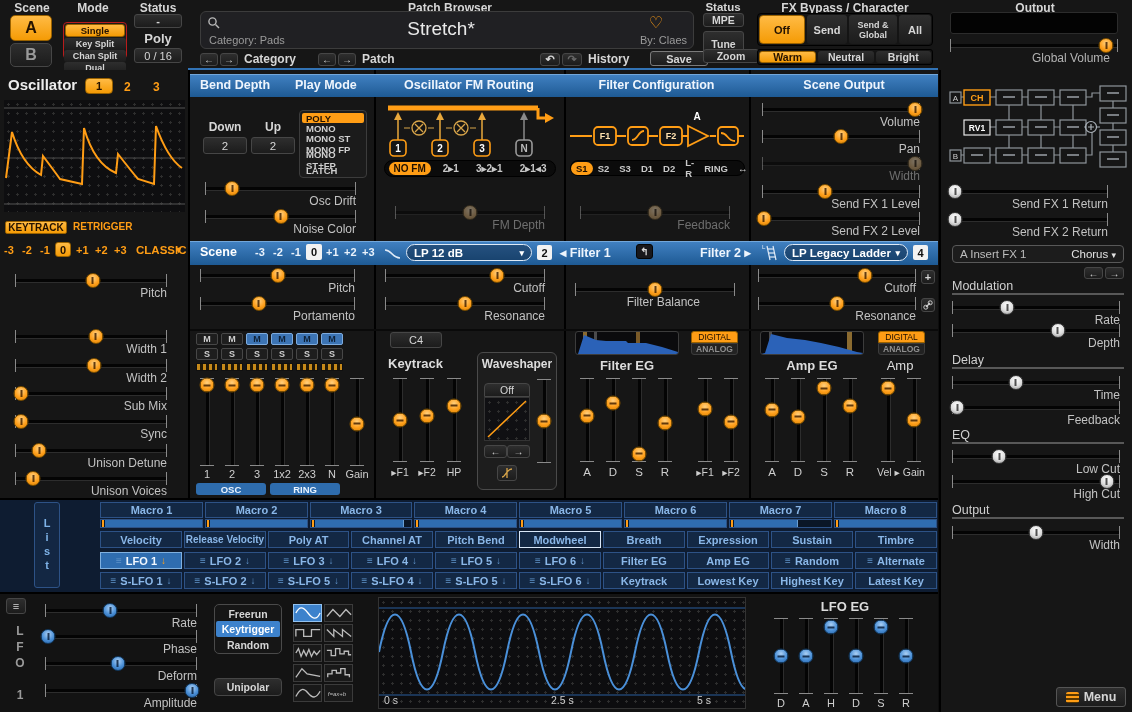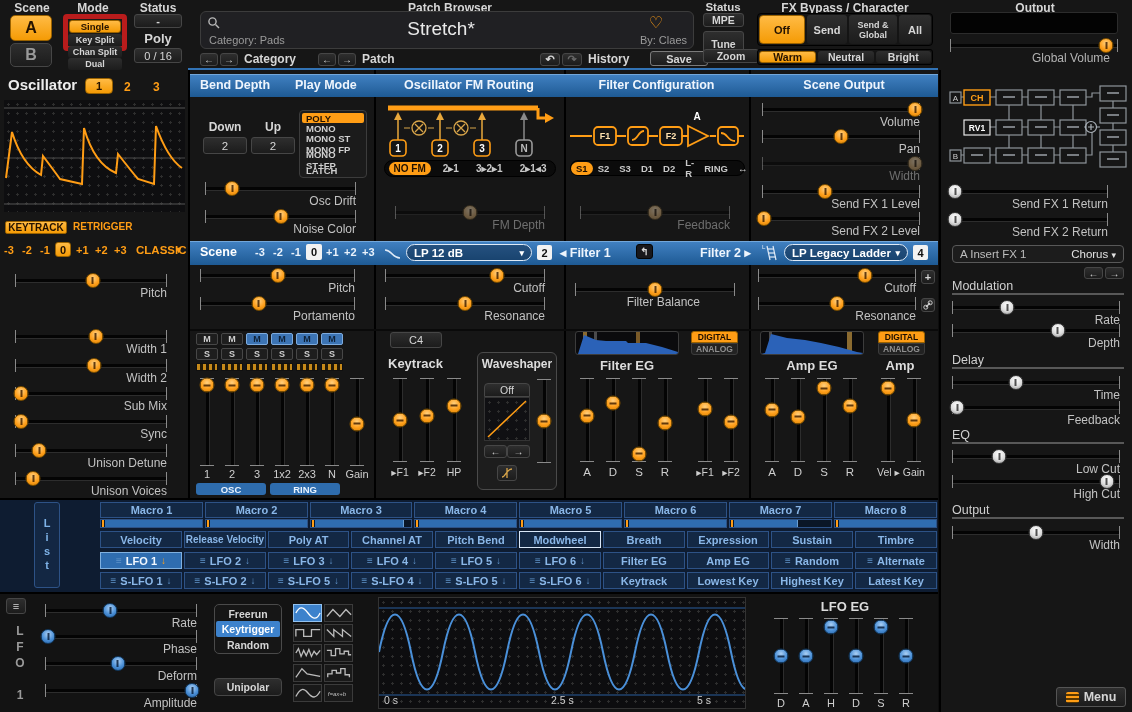--- a/index.html
+++ b/index.html
@@ -51,40 +51,40 @@
 .mc.sel .dn{color:#ffa018}
 .mc.armed{border-color:#d9e7f8}
 .mbar{background:#0a1626;border:1px solid #2d5286;overflow:hidden}
 .mbar i{position:absolute;left:1px;top:0;bottom:0;width:2px;background:#ff9d15}
 .mbar u{position:absolute;left:4px;top:0;bottom:0;background:#2f6db0;border-right:1px solid #6a9fd2}
 .vtx{writing-mode:vertical-rl;text-orientation:upright;letter-spacing:2px;font-weight:bold}
 .wc{background:#191919;border:1px solid #3b3b3b;display:flex;align-items:center;justify-content:center}
 .wc.won{background:#3d82cc;border-color:#93c2ef}
 .wc svg{stroke:#bdbdbd;fill:none;stroke-width:1.5}
 .wc.won svg{stroke:#fff}
-.dig{background:#ff9d15;color:#1c0e00;font-weight:bold;font-size:8.5px;display:flex;align-items:center;justify-content:center;border-radius:3px 3px 0 0;border:1px solid #9a6200}
+.dig{background:#ff9d15;color:#1c0e00;font-weight:normal;font-size:8.5px;display:flex;align-items:center;justify-content:center;border-radius:3px 3px 0 0;border:1px solid #9a6200}
 .ana{background:#222;color:#8f8f8f;font-weight:bold;font-size:8.5px;display:flex;align-items:center;justify-content:center;border-radius:0 0 3px 3px;border:1px solid #3c3c3c}
 .sect{color:#cfcfcf;font-size:12.5px}
 .sline{height:2px;background:#585858}
 .tlab{color:#d6d6d6;font-weight:bold;font-size:12px;text-align:center}
 </style>
 </head>
 <body>
 
 <div id="app">
 
 <div class="a" style="left:0;top:0;width:1132px;height:70px;background:#161616"></div>
 <div class="a" style="left:188px;top:68px;width:750px;height:3px;background:#3273b5"></div>
 
 <div class="a tlab" style="left:6px;top:1px;width:52px">Scene</div>
 <div class="a btn on" style="left:10px;top:15px;width:42px;height:26px;font-size:16px;border-radius:5px">A</div>
 <div class="a btn" style="left:10px;top:43px;width:42px;height:24px;font-size:16px;border-radius:5px;color:#9a9a9a">B</div>
 
 <div class="a tlab" style="left:60px;top:1px;width:66px">Mode</div>
-<div class="a" style="left:63px;top:14px;width:64px;height:37px;background:#1a1a1a;border:5px solid #b91c1c;border-radius:4px">
+<div class="a" style="left:63px;top:22px;width:64px;height:37px;background:#1a1a1a;border:1px solid #b91c1c;border-radius:4px">
  <div class="btn on" style="height:13px;font-size:9.5px;border-radius:3px;margin:1px">Single</div>
  <div class="btn" style="height:12px;font-size:9px;border:none">Key Split</div>
  <div class="btn" style="height:12px;font-size:9px;border:none">Chan Split</div>
  <div class="btn" style="height:12px;font-size:9px;border:none">Dual</div>
 </div>
 
 <div class="a tlab" style="left:130px;top:1px;width:56px">Status</div>
 <div class="a btn" style="left:134px;top:14px;width:48px;height:14px;font-size:11px">-</div>
 <div class="a tlab" style="left:130px;top:31px;width:56px;font-size:13px">Poly</div>
 <div class="a btn" style="left:134px;top:48px;width:48px;height:15px;font-size:11px;font-weight:normal">0 / 16</div>
@@ -516,21 +516,21 @@
 <div class="a env" style="left:760px;top:331px;width:104px;height:24px">
  <svg width="102" height="22" viewBox="0 0 102 22">
   <rect x="8" y="0" width="3" height="22" fill="#777" opacity=".6"></rect>
         <rect x="86" y="0" width="5" height="22" fill="#8a6a30"></rect>
   <path d="M0,22 L4,21 10,2 26,6 44,8 60,11 78,15 96,20 102,21 102,22 Z" fill="#2b62b8"></path>
  </svg>
 </div>
 <div class="a dig" style="left:878px;top:331px;width:47px;height:12px">DIGITAL</div>
 <div class="a ana" style="left:878px;top:343px;width:47px;height:12px">ANALOG</div>
 <div class="a lab" style="left:760px;top:358px;width:104px;text-align:center;font-size:13px;font-weight:bold;color:#ddd">Amp EG</div>
-<div class="a lab" style="left:862px;top:358px;width:76px;text-align:center;font-size:13px;font-weight:bold;color:#ddd">Amp</div>
+<div class="a lab" style="left:862px;top:358px;width:76px;text-align:center;font-size:13px;font-weight:normal;color:#ddd">Amp</div>
 <div class="a vsl" style="left:763px;top:378px;height:84px;--p:38%">
       <b class="kb"></b>
     </div>
 <div class="a vsl" style="left:789px;top:378px;height:84px;--p:46%">
       <b class="kb"></b>
     </div>
 <div class="a vsl" style="left:815px;top:378px;height:84px;--p:12%">
       <b class="kb"></b>
     </div>
 <div class="a vsl" style="left:841px;top:378px;height:84px;--p:33%">

